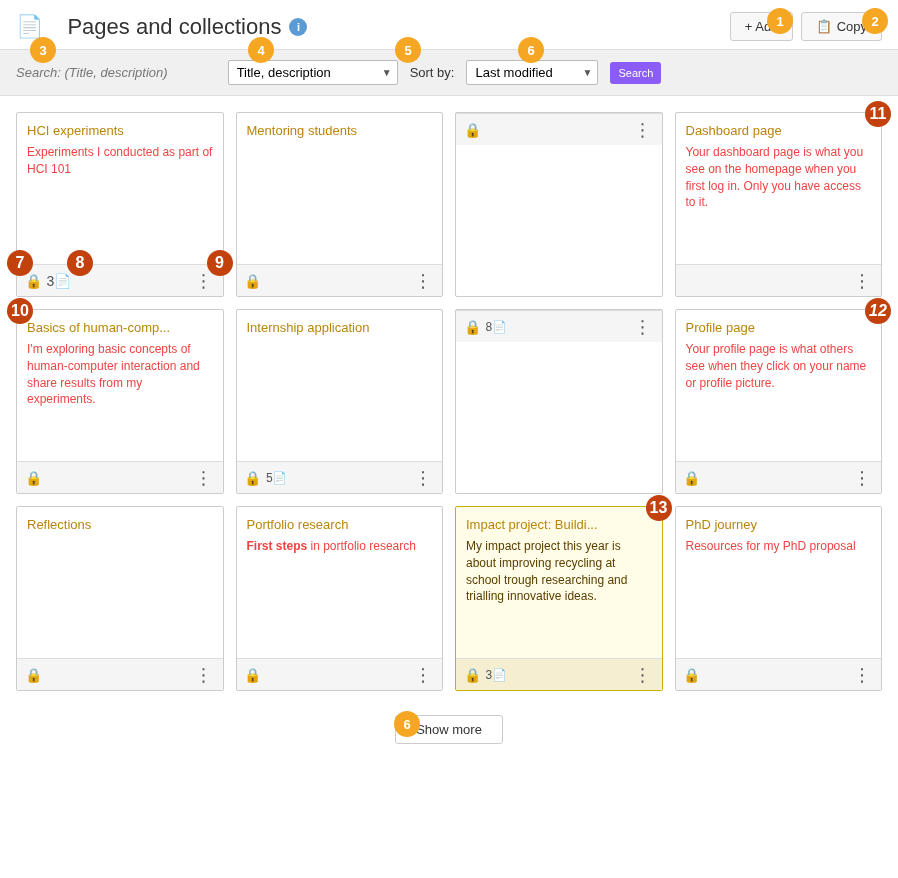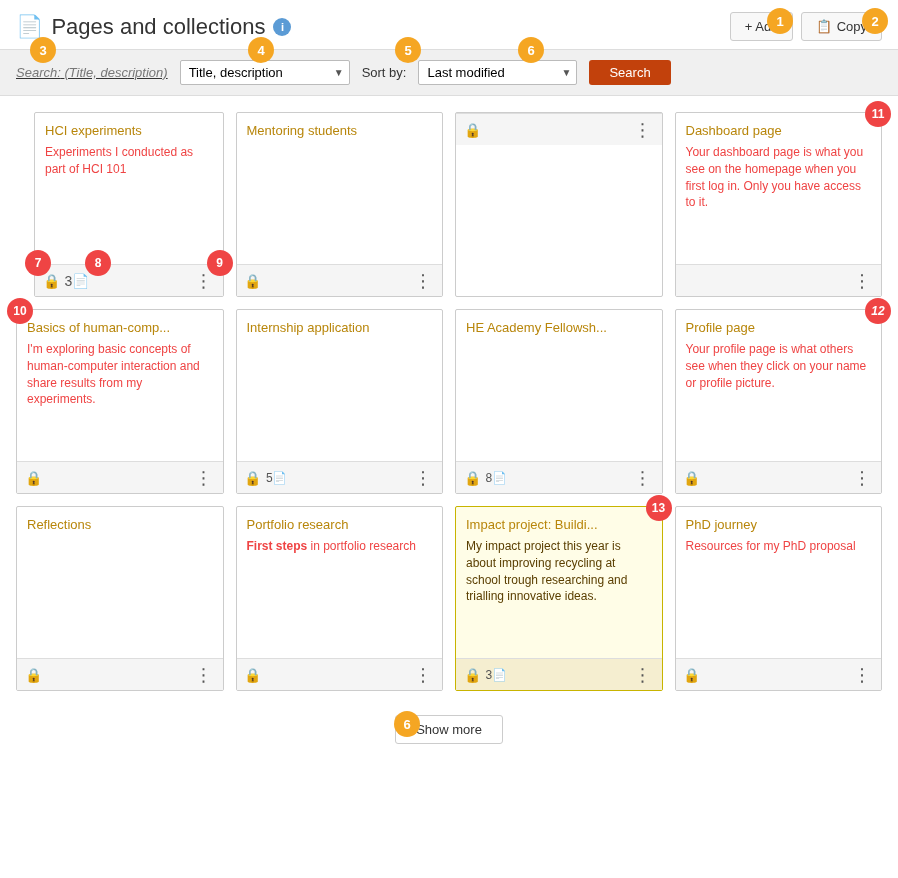--- a/index.html
+++ b/index.html
@@ -26,20 +26,21 @@
       gap: 8px;
     }
     .page-icon {
       font-size: 22px;
       color: #555;
     }
     .page-title {
       font-size: 22px;
       font-weight: normal;
       color: #333;
+      margin-left: 16px;
     }
     .info-icon {
       display: inline-flex;
       align-items: center;
       justify-content: center;
       width: 18px;
       height: 18px;
       background: #5b9bd5;
       color: white;
       border-radius: 50%;
@@ -86,31 +87,31 @@
       display: flex;
       align-items: center;
       gap: 12px;
       border-bottom: 1px solid #ddd;
       position: relative;
     }
     .search-label {
       font-weight: bold;
       font-size: 13px;
       white-space: nowrap;
-      text-decoration: underline;
     }
     .search-label span {
       font-weight: normal;
       font-style: italic;
       color: #777;
     }
     .search-input-wrap {
       position: relative;
       display: flex;
       align-items: center;
+      margin-left: 48px;
     }
     .search-input {
       border: 1px solid #bbb;
       padding: 4px 8px;
       font-size: 13px;
       width: 170px;
       border-radius: 2px;
       background: white;
     }
     .search-input-arrow {
@@ -126,40 +127,40 @@
     }
     .sort-select-wrap {
       position: relative;
       display: flex;
       align-items: center;
     }
     .sort-select {
       border: 1px solid #bbb;
       padding: 4px 26px 4px 8px;
       font-size: 13px;
-      width: 159px;
+      width: 132px;
       border-radius: 2px;
       background: white;
       appearance: none;
       cursor: pointer;
     }
     .sort-arrow {
       position: absolute;
       right: 6px;
       font-size: 10px;
       color: #555;
       pointer-events: none;
     }
     .btn-search {
-      background: #c2410c;
+      background: #8b5cf6;
       color: white;
       border: none;
-      padding: 5px 20px;
+      padding: 5px 8px;
       border-radius: 3px;
-      font-size: 13px;
+      font-size: 11px;
       cursor: pointer;
     }
 
     
     .grid-container {
       padding: 16px;
       display: grid;
       grid-template-columns: repeat(4, 1fr);
       gap: 12px;
     }
@@ -237,24 +238,24 @@
       font-size: 18px;
       padding: 0 2px;
       line-height: 1;
     }
 
     
     .card-badge {
       position: absolute;
       width: 26px;
       height: 26px;
-      background: #ef4444;
+      background: #c2410c;
       color: white;
       border-radius: 50%;
-      font-size: 12px;
+      font-size: 16px;
       font-weight: bold;
       display: flex;
       align-items: center;
       justify-content: center;
     }
 
     
     .show-more-row {
       display: flex;
       justify-content: center;
@@ -328,21 +329,21 @@
     <span class="sort-arrow">▼</span>
   </div>
   <button class="btn-search">Search</button>
   <span class="badge" style="top:-13px; left:248px; z-index:10;">4</span>
   <span class="badge" style="top:-13px; left:395px; z-index:10;">5</span>
   <span class="badge" style="top:-13px; left:518px; z-index:10;">6</span>
 </div>
 
 <div class="grid-container">
 
-  <div class="card" style="position:relative;margin-left:18px;">
+  <div class="card" style="position:relative;">
     <div class="card-content">
       <a class="card-title" href="#">HCI experiments</a>
       <p class="card-description">Experiments I conducted as part of HCI 101</p>
     </div>
     <div class="card-footer">
       <div class="footer-left">
         <span class="lock-icon">🔒</span>
         <span class="collection-badge">
           <span class="collection-icon">3📄</span>
         </span>
@@ -410,23 +411,20 @@
         <span class="lock-icon">🔒</span>
         <span class="collection-badge">
           <span>5📄</span>
         </span>
       </div>
       <button class="more-btn">⋮</button>
     </div>
   </div>
 
   <div class="card">
-    <div class="card-content">
-      <a class="card-title" href="#">HE Academy Fellowsh...</a>
-    </div>
     <div class="card-footer">
       <div class="footer-left">
         <span class="lock-icon">🔒</span>
         <span class="collection-badge">
           <span>8📄</span>
         </span>
       </div>
       <button class="more-btn">⋮</button>
     </div>
   </div>

